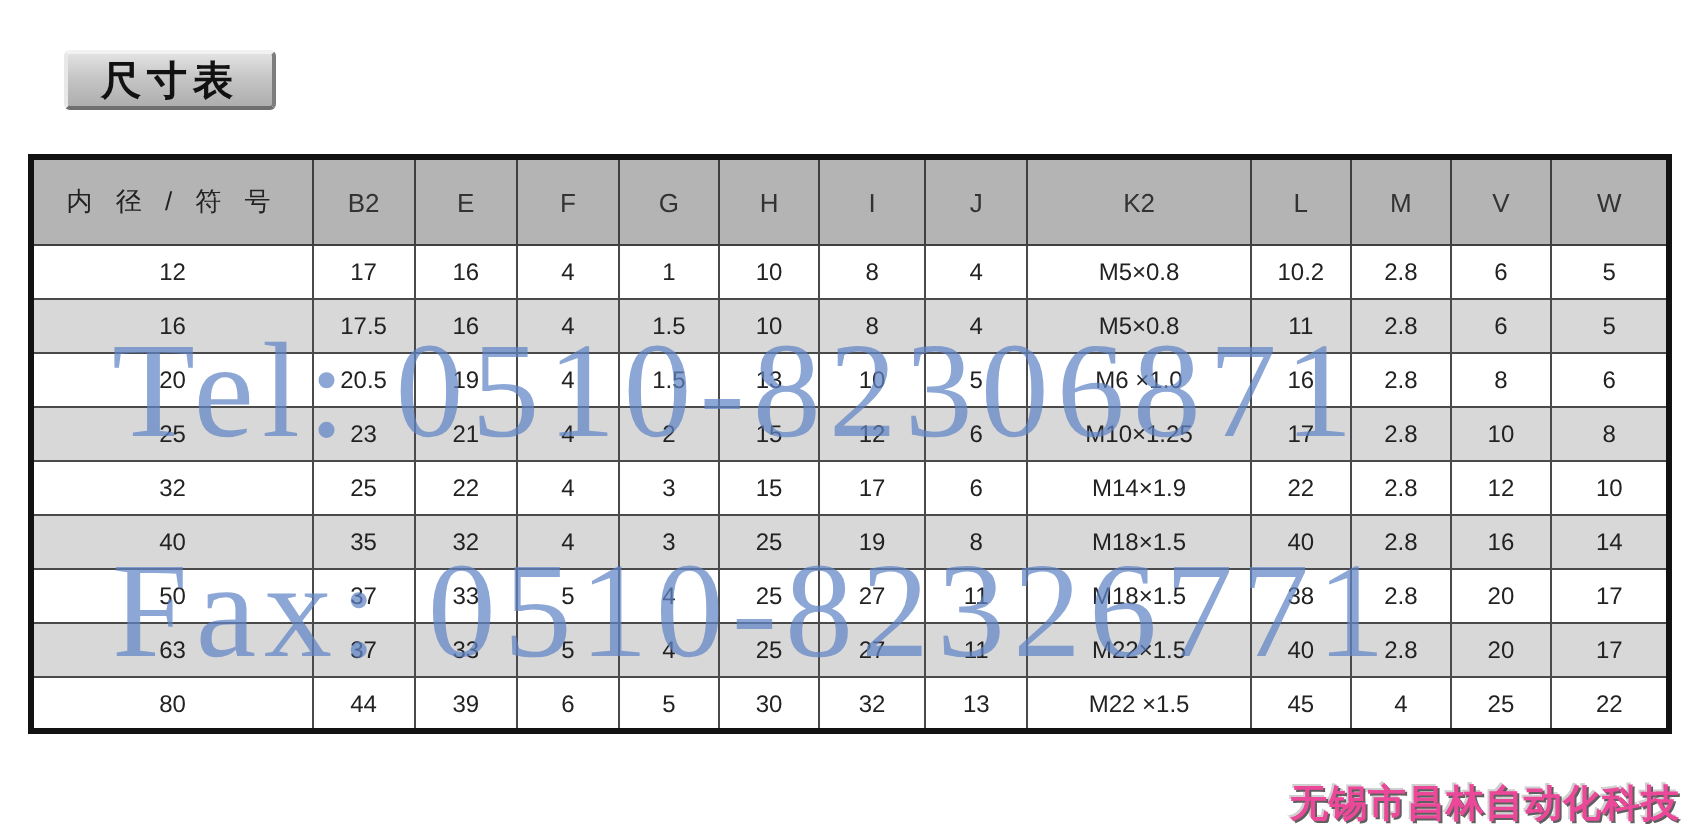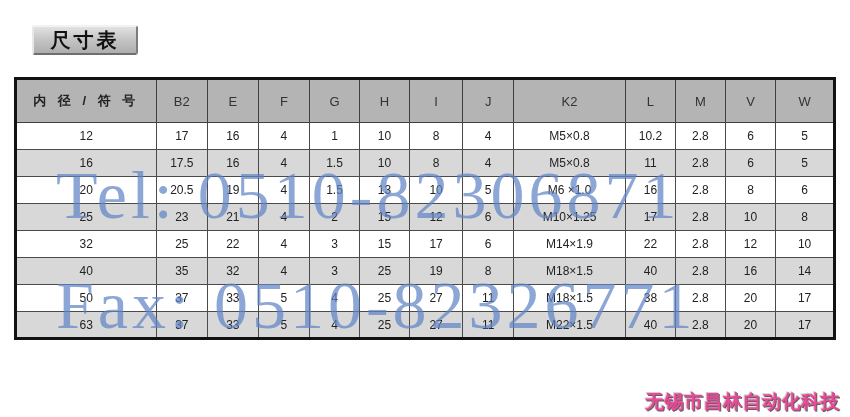--- a/index.html
+++ b/index.html
@@ -36,21 +36,21 @@
   table.dim-table th {
     background: #b4b4b4;
     height: 44px;
     font-size: 13px;
     color: #333;
     font-weight: normal;
     border: 1px solid #3f3f3f;
     text-align: center;
   }
   table.dim-table th.first {
-    font-weight: bold;
+    font-weight: normal;
     letter-spacing: 4px;
     color: #222;
   }
   table.dim-table td {
     height: 27px;
     font-size: 12px;
     color: #222;
     text-align: center;
     border: 1px solid #4a4a4a;
     background: #ffffff;
@@ -233,20 +233,35 @@
         <td>4</td>
         <td>25</td>
         <td>27</td>
         <td>11</td>
         <td>M22×1.5</td>
         <td>40</td>
         <td>2.8</td>
         <td>20</td>
         <td>17</td>
       </tr>
+      <tr>
+        <td>80</td>
+        <td>44</td>
+        <td>39</td>
+        <td>6</td>
+        <td>5</td>
+        <td>30</td>
+        <td>32</td>
+        <td>13</td>
+        <td>M22 ×1.5</td>
+        <td>45</td>
+        <td>4</td>
+        <td>25</td>
+        <td>22</td>
+      </tr>
     </tbody>
 </table>
 
 <div class="wm wm-tel">Tel: 0510-82306871</div>
 
 <div class="wm wm-fax">Fax: 0510-82326771</div>
 
 <div class="wm wm-company">无锡市昌林自动化科技</div>
 
 </body></html>

